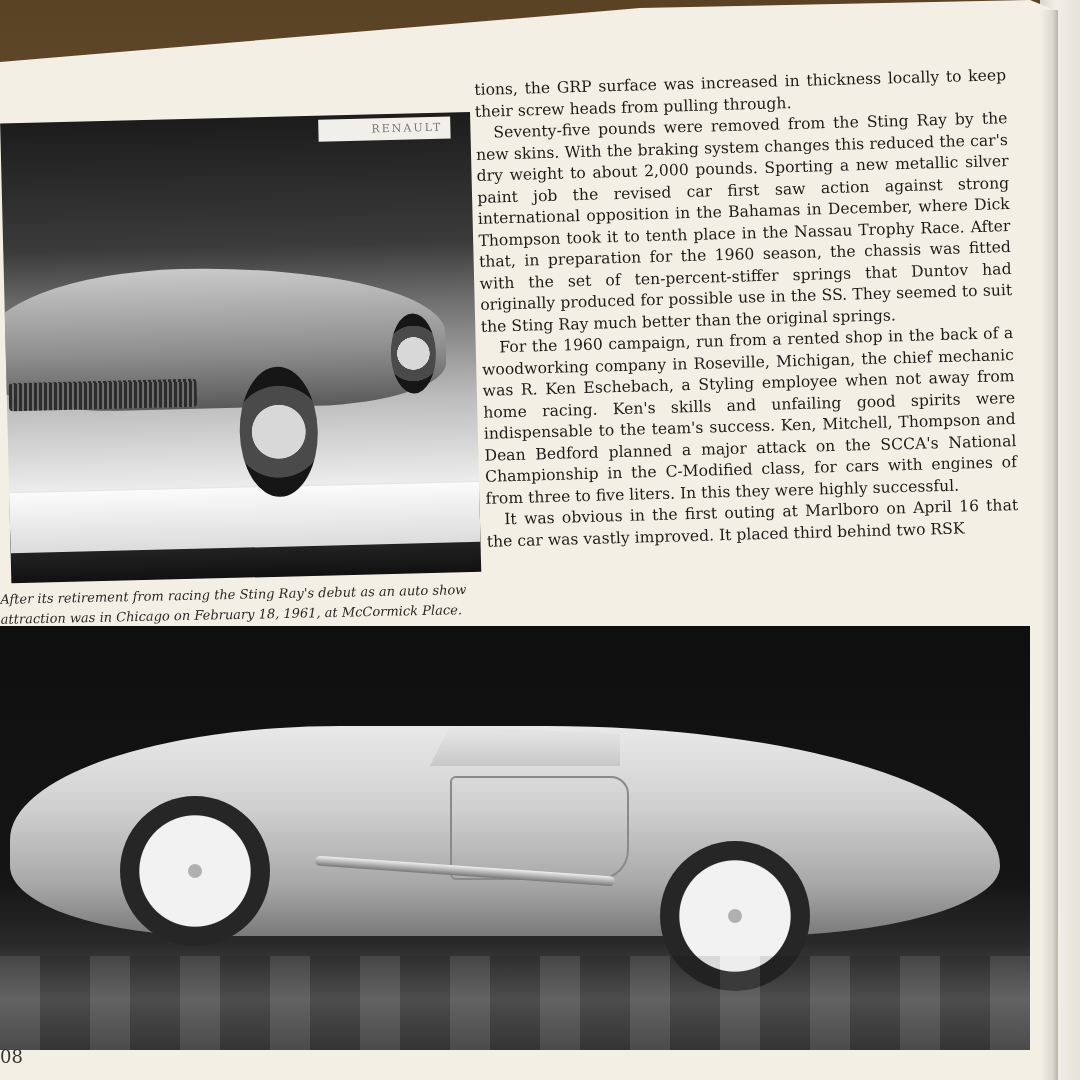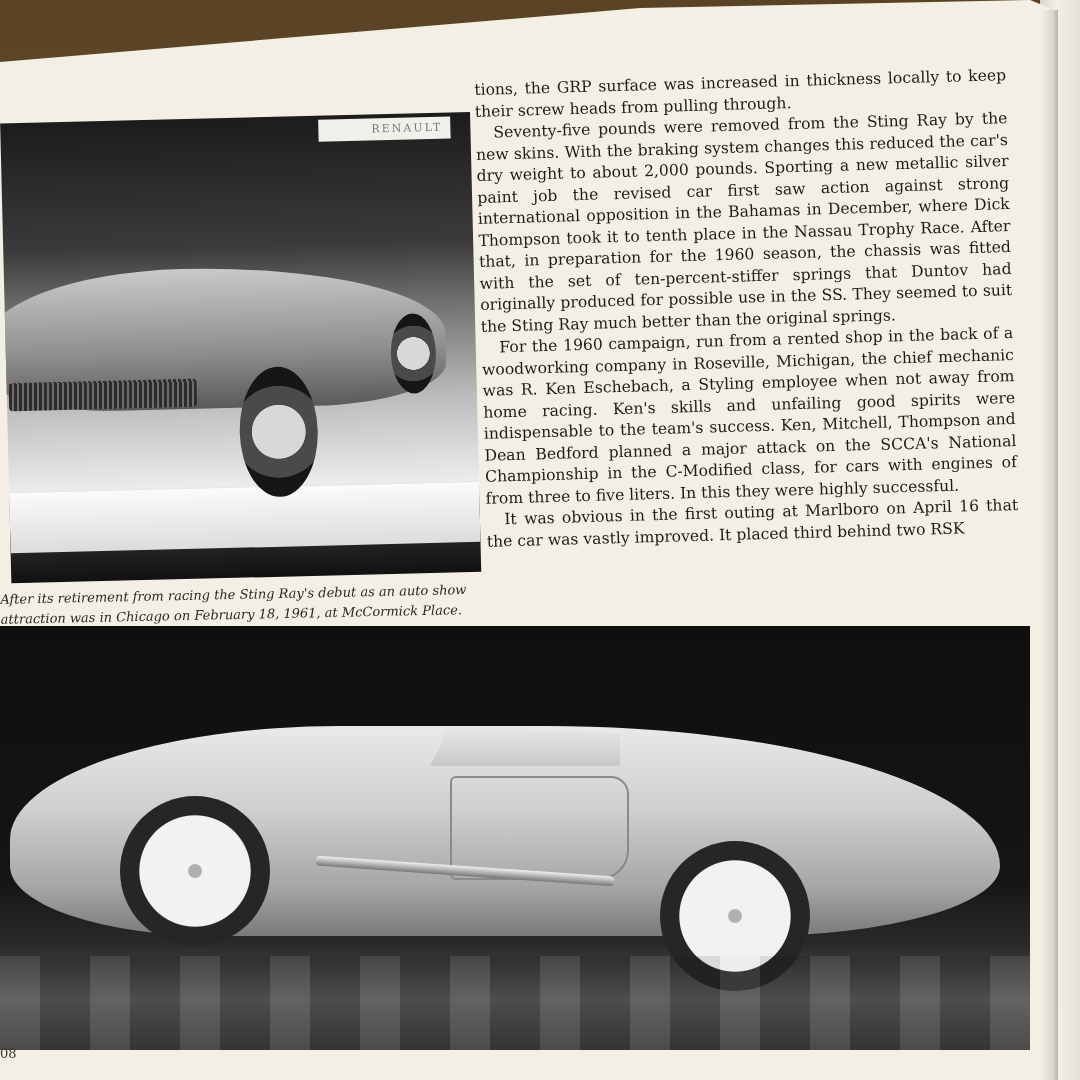--- a/index.html
+++ b/index.html
@@ -96,21 +96,21 @@
   .photo-bottom .exhaust {
     position: absolute; left: 315px; top: 240px; width: 300px; height: 10px;
     border-radius: 6px; background: linear-gradient(180deg, #f0f0f0, #777);
     transform: rotate(4deg);
   }
   .photo-bottom .reflection {
     position: absolute; left: 0; top: 330px; width: 1030px; height: 94px;
     background: repeating-linear-gradient(90deg, rgba(200,200,200,0.12) 0 40px, rgba(0,0,0,0.1) 40px 90px);
   }
   .page-number {
-    position: absolute; left: 0; top: 1046px; font-size: 13px; color: #3a3632; text-align: right;
+    position: absolute; left: 0; top: 1046px; font-size: 18px; color: #3a3632; text-align: right;
   }
 </style>
 </head>
 <body>
 
 <div class="backdrop"></div>
 <div class="page-edge-right"></div>
 
 <div class="page">
 

